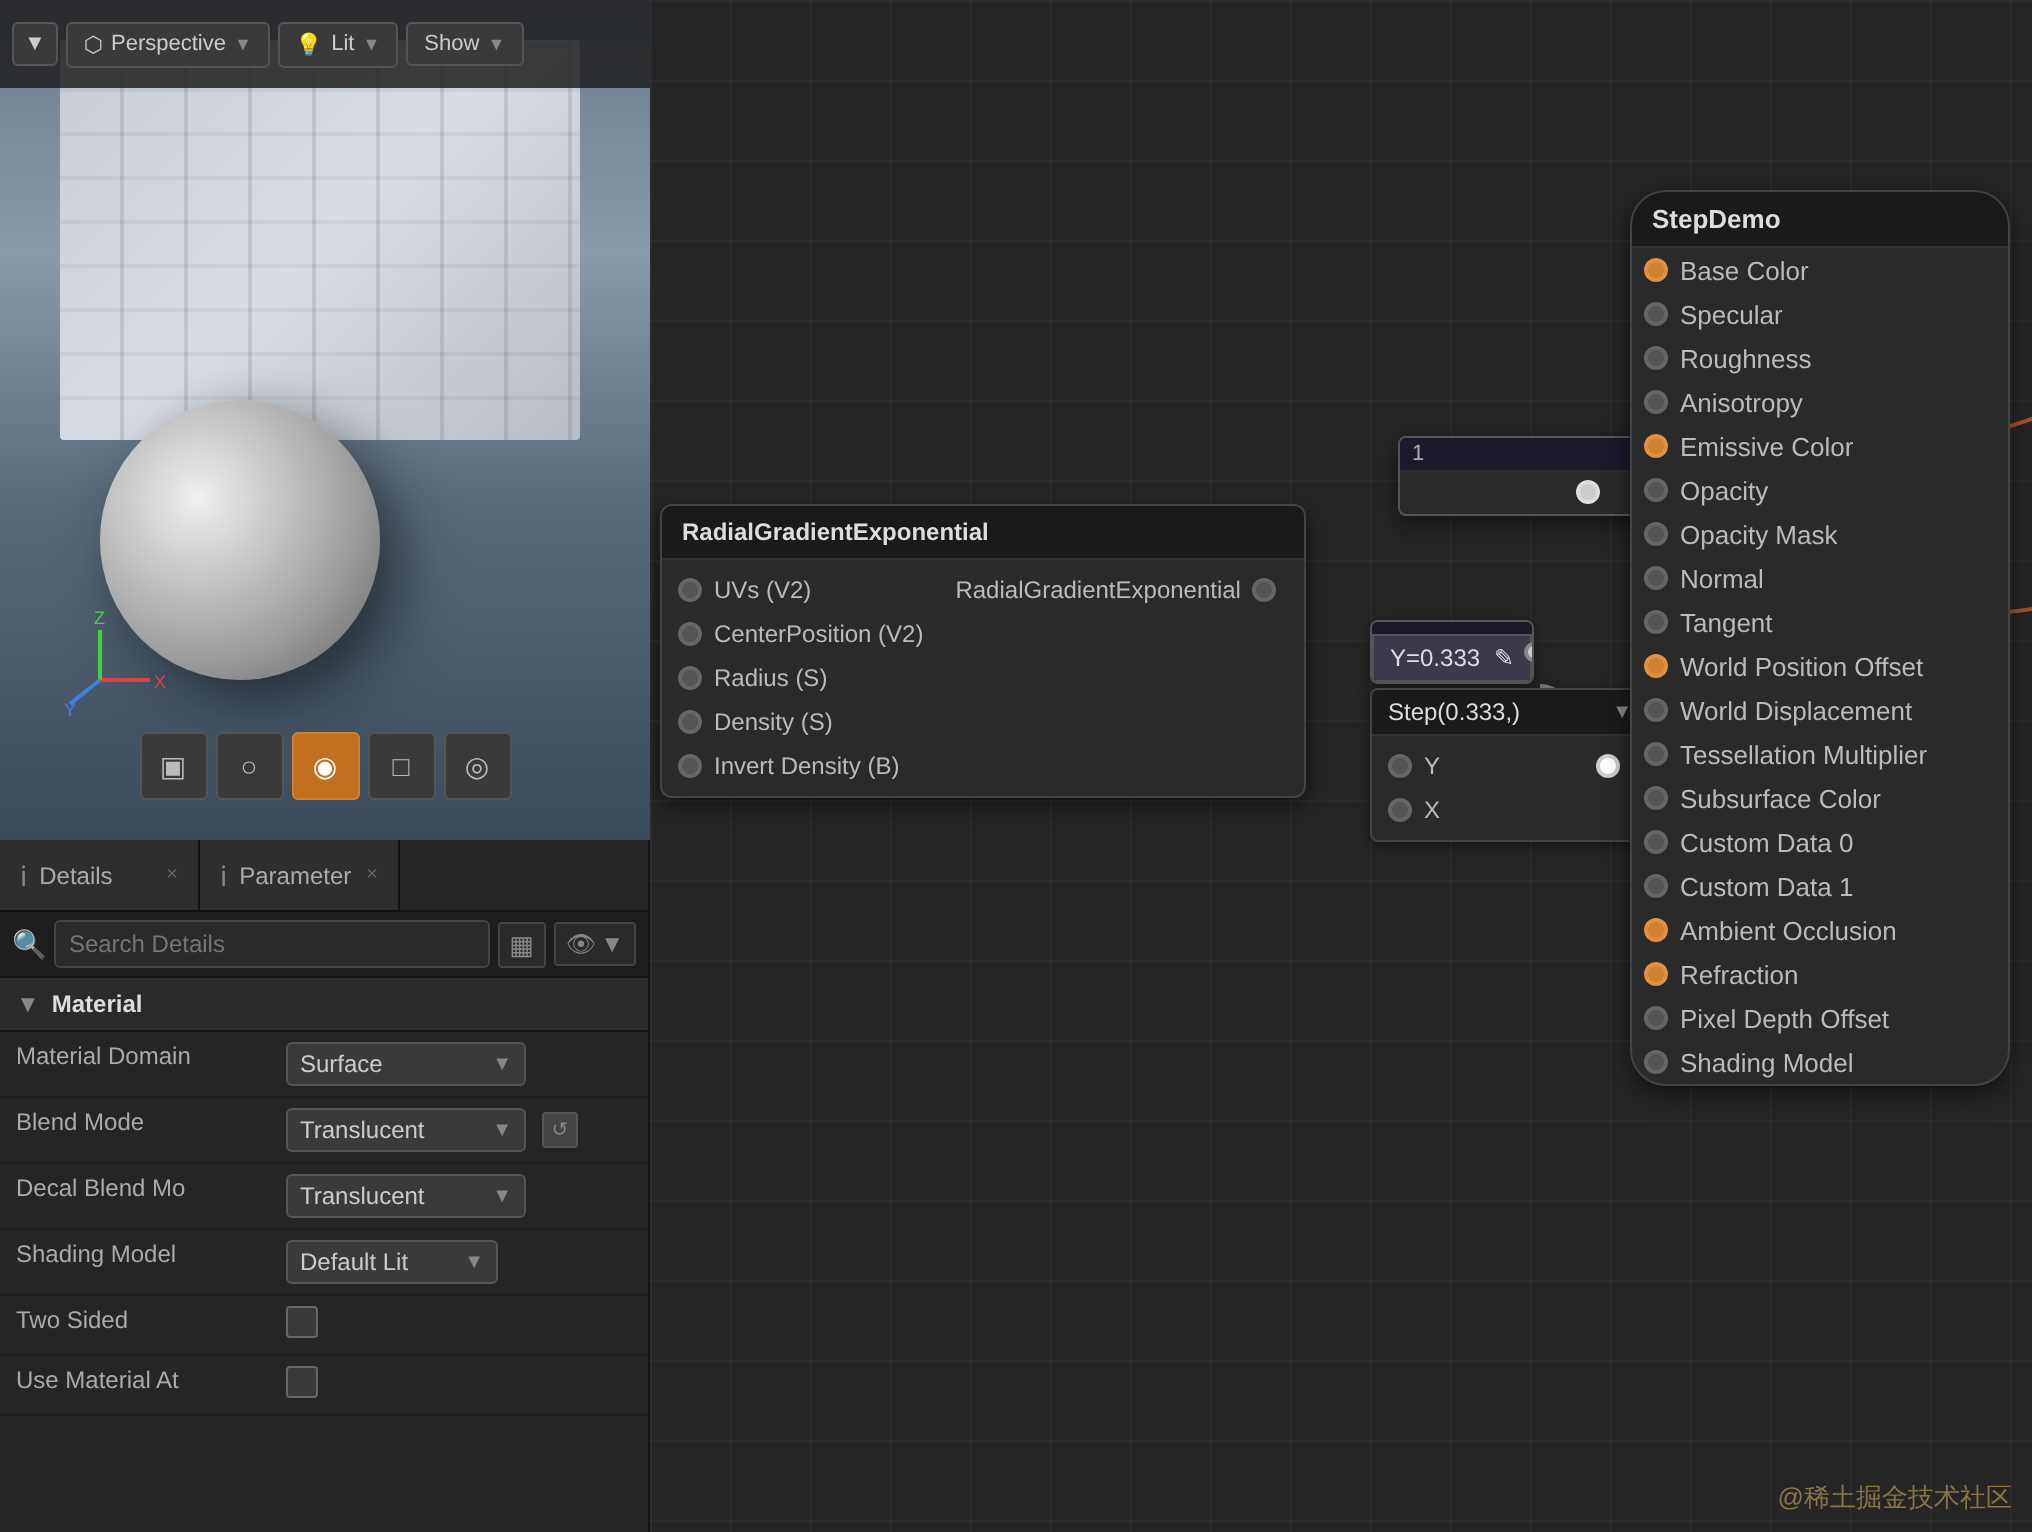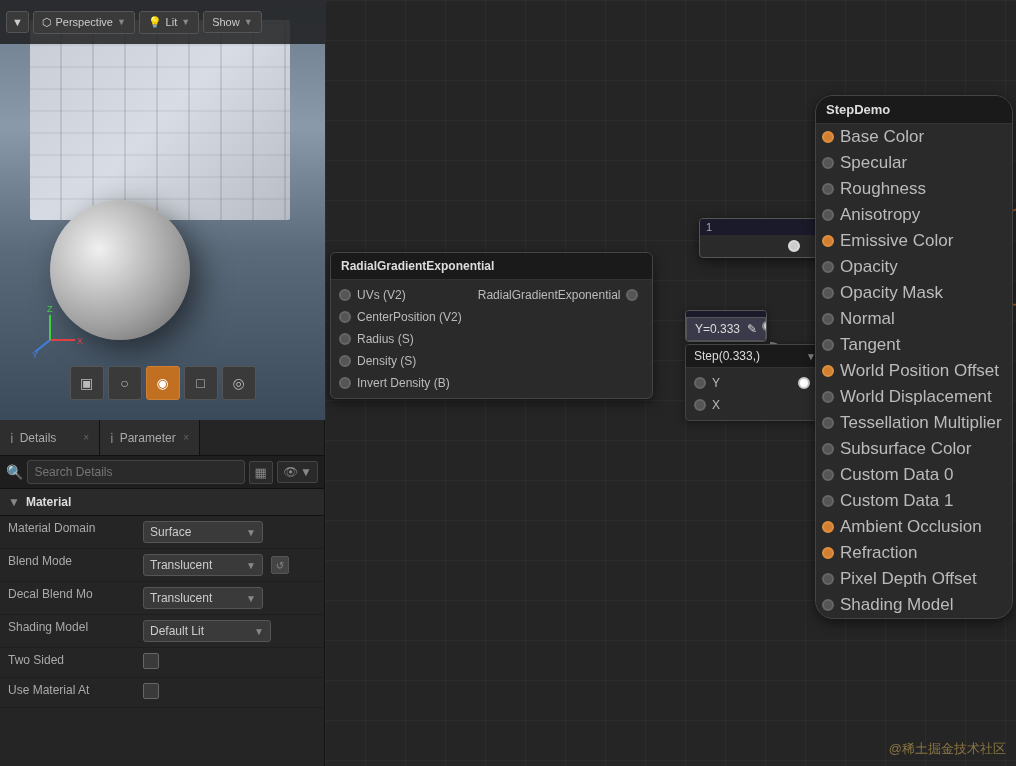--- a/index.html
+++ b/index.html
@@ -319,21 +319,21 @@
       padding: 6px 10px;
       font-size: 13px;
       font-weight: bold;
       color: #ddd;
       border-bottom: 1px solid #333;
     }
     .node-row {
       display: flex;
       align-items: center;
       padding: 3px 10px 3px 6px;
-      font-size: 17px;
+      font-size: 13px;
       color: #bbb;
       min-height: 22px;
     }
     .node-pin {
       width: 12px; height: 12px;
       border-radius: 50%;
       margin-right: 6px;
       flex-shrink: 0;
     }
     .pin-orange { background: #d08030; border: 2px solid #e09040; }
@@ -610,21 +610,21 @@
           <div class="prop-dropdown">
             <span>Translucent</span>
             <span class="arrow-down caret">▼</span>
           </div>
         </div>
       </div>
 
       <div class="prop-row">
         <span class="prop-label">Shading Model</span>
         <div class="prop-value">
-          <div class="prop-dropdown" style="width:128px;">
+          <div class="prop-dropdown" style="width:106px;">
             <span>Default Lit</span>
             <span class="arrow-down caret">▼</span>
           </div>
         </div>
       </div>
 
       <div class="prop-row">
         <span class="prop-label">Two Sided</span>
         <div class="prop-value">
           <div class="prop-checkbox"></div>

